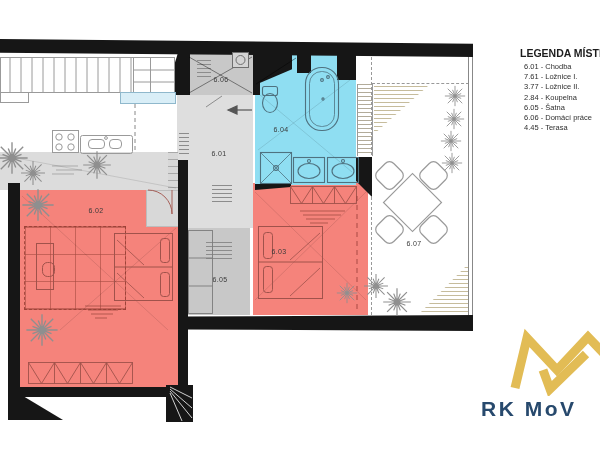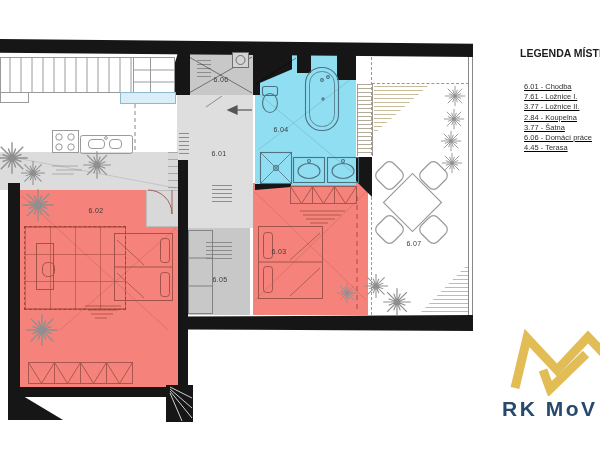--- a/index.html
+++ b/index.html
@@ -13,23 +13,23 @@
   .hatch-gray{background:repeating-linear-gradient(180deg,#8c8c8c 0 1px,transparent 1px 4px);}
   .hatch-beige{background:repeating-linear-gradient(180deg,#c6bc9c 0 1px,transparent 1px 4px);}
   .hatch-window{background:repeating-linear-gradient(180deg,#b2ab99 0 1px,transparent 1px 4px);
                 border-left:1px solid #9a9a9a;border-right:1px solid #9a9a9a;}
   .ticks{background:#d8d8d8 repeating-linear-gradient(180deg,#a9a9a9 0 1px,transparent 1px 7px);}
   .grid-red{background:
       repeating-linear-gradient(90deg,rgba(160,70,60,.55) 0 1px,transparent 1px 25px),
       repeating-linear-gradient(180deg,rgba(160,70,60,.55) 0 1px,transparent 1px 27px);
       border:1px dashed rgba(150,60,50,.8);}
   .legend-title{position:absolute;left:520px;top:47px;font-size:10.5px;font-weight:bold;color:#1c1c1c;white-space:nowrap;}
-  .legend-entries{position:absolute;left:524px;top:82px;text-decoration:underline;}
+  .legend-entries{position:absolute;left:524px;top:62px;}
   .legend-entry{font-size:7.5px;color:#2e2e2e;line-height:10.2px;white-space:nowrap;}
-  .logo-text{position:absolute;left:502px;top:397px;font-size:21px;font-weight:bold;
+  .logo-text{position:absolute;left:481px;top:397px;font-size:21px;font-weight:bold;
              color:#27496d;letter-spacing:2.5px;white-space:nowrap;}
   svg.lineart{position:absolute;left:0;top:0;pointer-events:none;}
 </style>
 </head>
 <body>
 
 <div id="page">
 
   <div class="abs" style="left:20px;top:190px;width:158px;height:197px;background:#F5837B;"></div>
   <div class="abs" style="left:253px;top:183px;width:115px;height:132px;background:#F5837B;"></div>
@@ -225,21 +225,21 @@
   <div class="room-label" style="left:220px;top:279px;">6.05</div>
   <div class="room-label" style="left:221px;top:79px;">6.06</div>
   <div class="room-label" style="left:414px;top:243px;">6.07</div>
 
   <div class="legend-title">LEGENDA MÍSTNO</div>
   <div class="legend-entries">
     <div class="legend-entry">6.01 - Chodba</div>
     <div class="legend-entry">7.61 - Ložnice I.</div>
     <div class="legend-entry">3.77 - Ložnice II.</div>
     <div class="legend-entry">2.84 - Koupelna</div>
-    <div class="legend-entry">3.77 - Šatna</div>
+    <div class="legend-entry">6.05 - Šatna</div>
     <div class="legend-entry">6.06 - Domácí práce</div>
     <div class="legend-entry">4.45 - Terasa</div>
   </div>
 
   <svg class="abs" width="110" height="70" viewBox="0 0 110 70" style="left:502px;top:326px;">
     <polyline points="13,62 25,12 55,44 86,11 108,34" fill="none" stroke="#E2BC55" stroke-width="9"></polyline>
     <polyline points="41,44 48,63 84,28" fill="none" stroke="#E2BC55" stroke-width="9"></polyline>
   </svg>
   <div class="logo-text">RK MoV</div>
 

